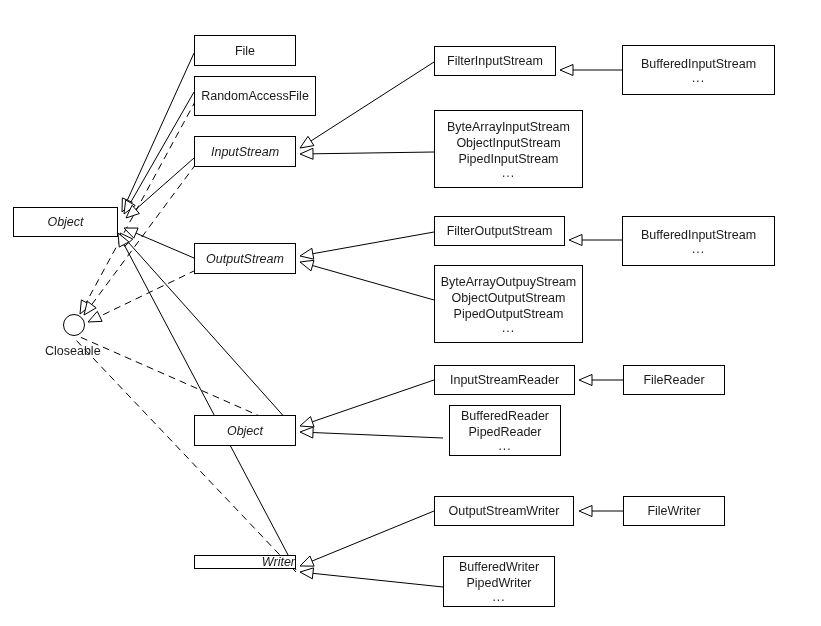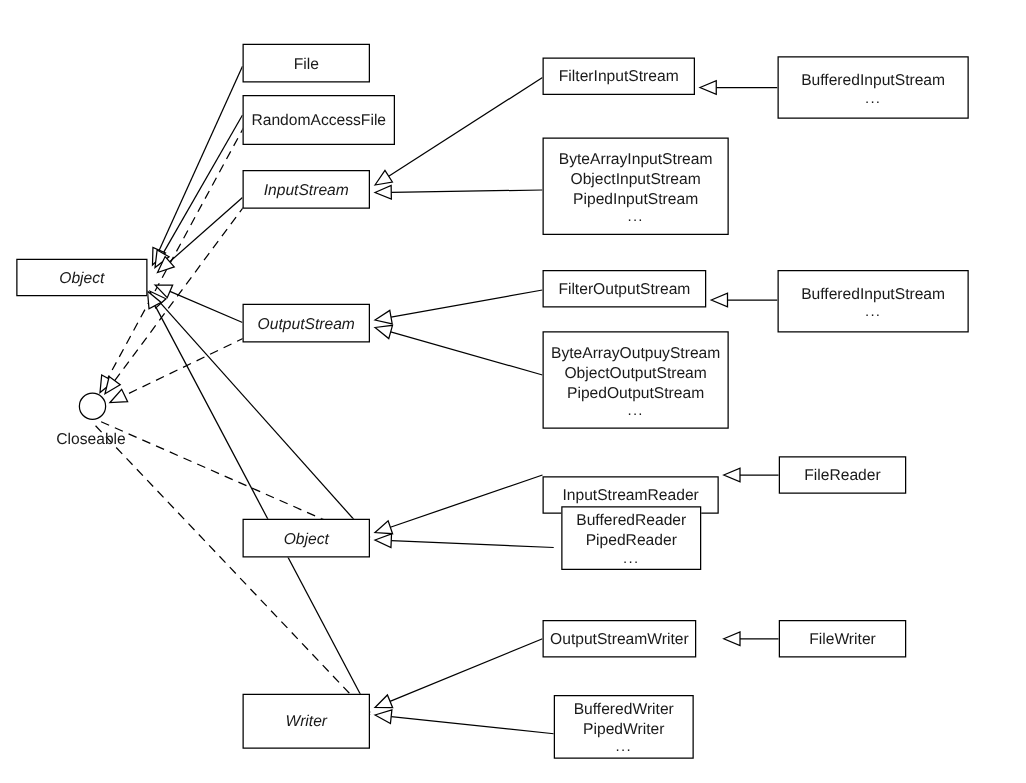--- a/index.html
+++ b/index.html
@@ -132,21 +132,21 @@
       </div>
       <div class="node abstract" style="left: 194px; top: 136px; width: 102px; height: 31px;">
         <span class="line">InputStream</span>
       </div>
       <div class="node abstract" style="left: 194px; top: 243px; width: 102px; height: 31px;">
         <span class="line">OutputStream</span>
       </div>
       <div class="node abstract" style="left: 194px; top: 415px; width: 102px; height: 31px;">
         <span class="line">Object</span>
       </div>
-      <div class="node abstract" style="left: 194px; top: 555px; width: 102px; height: 44px;">
+      <div class="node abstract" style="left: 194px; top: 555px; width: 102px; height: 14px; align-items: flex-end;">
         <span class="line">Writer</span>
       </div>
       <div class="node" style="left: 434px; top: 46px; width: 122px; height: 30px;">
         <span class="line">FilterInputStream</span>
       </div>
       <div class="node" style="left: 622px; top: 45px; width: 153px; height: 50px;">
         <span class="line">BufferedInputStream</span>
         <span class="line ellipsis">...</span>
       </div>
       <div class="node" style="left: 434px; top: 110px; width: 149px; height: 78px;">
@@ -161,32 +161,32 @@
       <div class="node" style="left: 622px; top: 216px; width: 153px; height: 50px;">
         <span class="line">BufferedInputStream</span>
         <span class="line ellipsis">...</span>
       </div>
       <div class="node" style="left: 434px; top: 265px; width: 149px; height: 78px; align-items: center;">
         <span class="line">ByteArrayOutpuyStream</span>
         <span class="line">ObjectOutputStream</span>
         <span class="line">PipedOutputStream</span>
         <span class="line ellipsis">...</span>
       </div>
-      <div class="node" style="left: 434px; top: 365px; width: 141px; height: 30px; margin-top: 16px;">
+      <div class="node" style="left: 434px; top: 365px; width: 141px; height: 30px;">
         <span class="line">InputStreamReader</span>
       </div>
       <div class="node" style="left: 623px; top: 365px; width: 102px; height: 30px;">
         <span class="line">FileReader</span>
       </div>
       <div class="node" style="left: 449px; top: 405px; width: 112px; height: 51px;">
         <span class="line">BufferedReader</span>
         <span class="line">PipedReader</span>
         <span class="line ellipsis">...</span>
       </div>
-      <div class="node" style="left: 434px; top: 496px; width: 123px; height: 30px;">
+      <div class="node" style="left: 434px; top: 496px; width: 140px; height: 30px;">
         <span class="line">OutputStreamWriter</span>
       </div>
       <div class="node" style="left: 623px; top: 496px; width: 102px; height: 30px;">
         <span class="line">FileWriter</span>
       </div>
       <div class="node" style="left: 443px; top: 556px; width: 112px; height: 51px;">
         <span class="line">BufferedWriter</span>
         <span class="line">PipedWriter</span>
         <span class="line ellipsis">...</span>
       </div>

